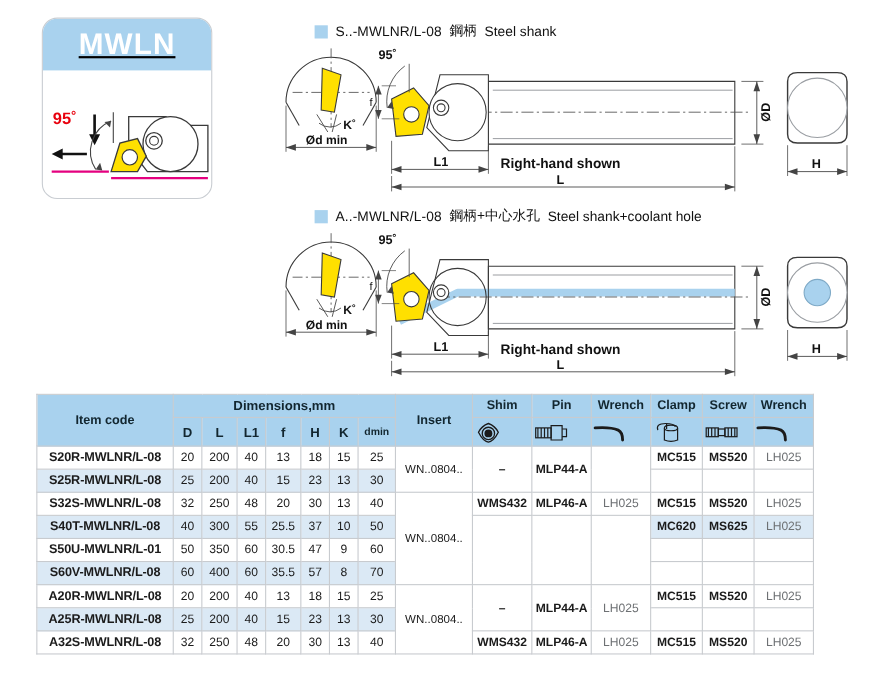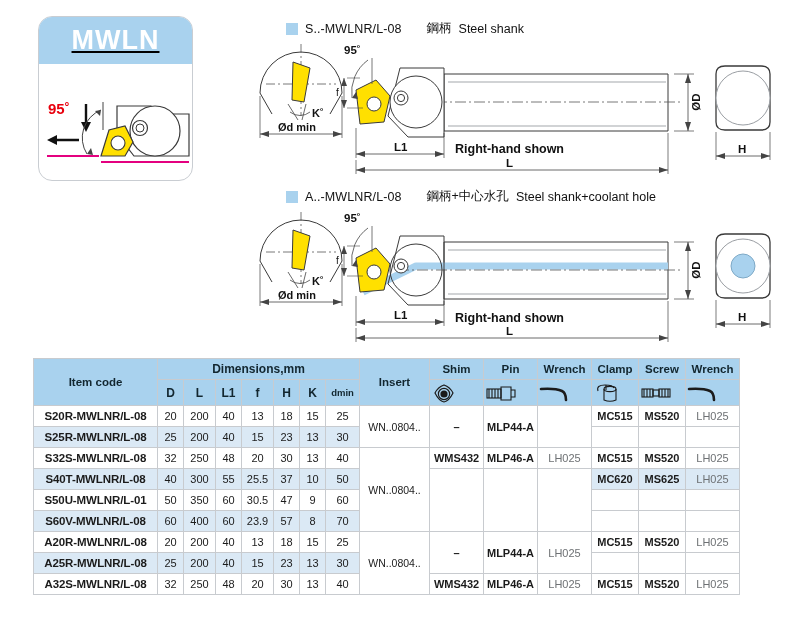--- a/index.html
+++ b/index.html
@@ -40,21 +40,21 @@
   }
 
   
   .sec-head {
     position: absolute;
     display: flex; align-items: center; gap: 7px;
     font-size: 12.5px; color: #111; padding-left: 36px;
   }
   .sq { width: 12px; height: 12px; background: #a9d2ee; display: block; }
   .sec-code { font-weight: normal; letter-spacing: .1px; }
-  .sec-cn { margin-left: 18px; }
+  .sec-cn { margin-left: 0; }
   #sec1 { left: 250px; top: 20px; }
   #sec2 { left: 250px; top: 188px; }
 
   
   .dwg { position: absolute; }
   #dwg1 { left: 248px; top: 38px; width: 540px; height: 140px; }
   #dwg2 { left: 248px; top: 206px; width: 540px; height: 140px; }
 
   .rh-label {
     position: absolute; font-size: 12.5px; color: #111; font-weight: bold;
@@ -473,21 +473,21 @@
             <td class="num">60</td>
             <td class="part blank"></td>
             <td class="part blank"></td>
             <td class="part light blank"></td>
           </tr>
           <tr class="alt">
             <td class="code">S60V-MWLNR/L-08</td>
             <td class="num">60</td>
             <td class="num">400</td>
             <td class="num">60</td>
-            <td class="num">23.9</td>
+            <td class="num">35.5</td>
             <td class="num">57</td>
             <td class="num">8</td>
             <td class="num">70</td>
             <td class="part blank"></td>
             <td class="part blank"></td>
             <td class="part light blank"></td>
           </tr>
           <tr class=" grp-top">
             <td class="code">A20R-MWLNR/L-08</td>
             <td class="num">20</td>

